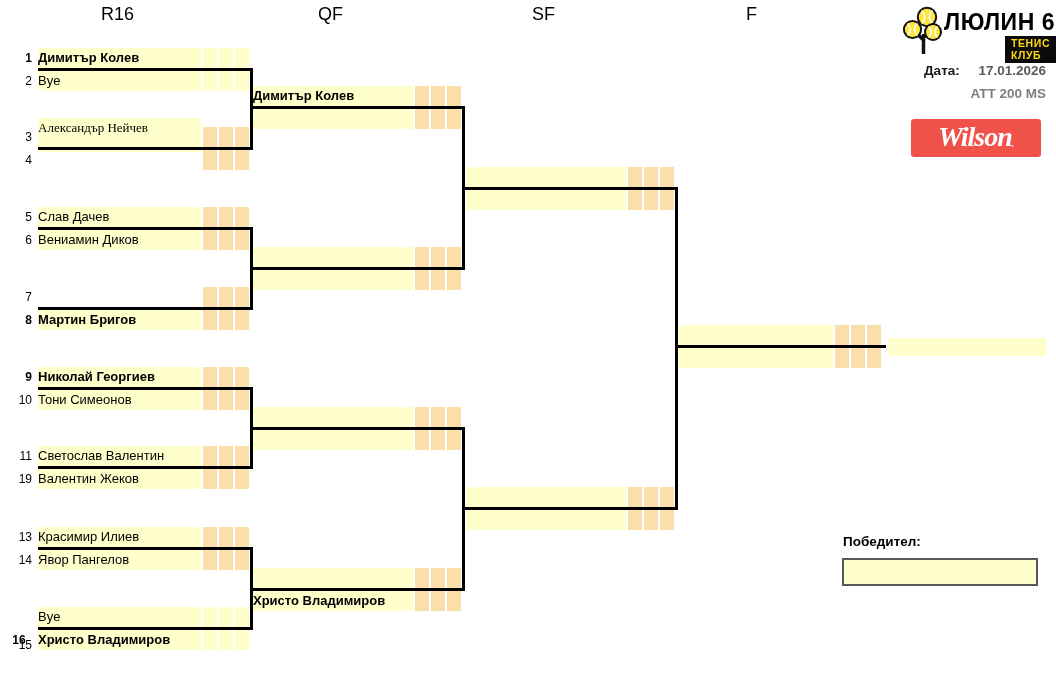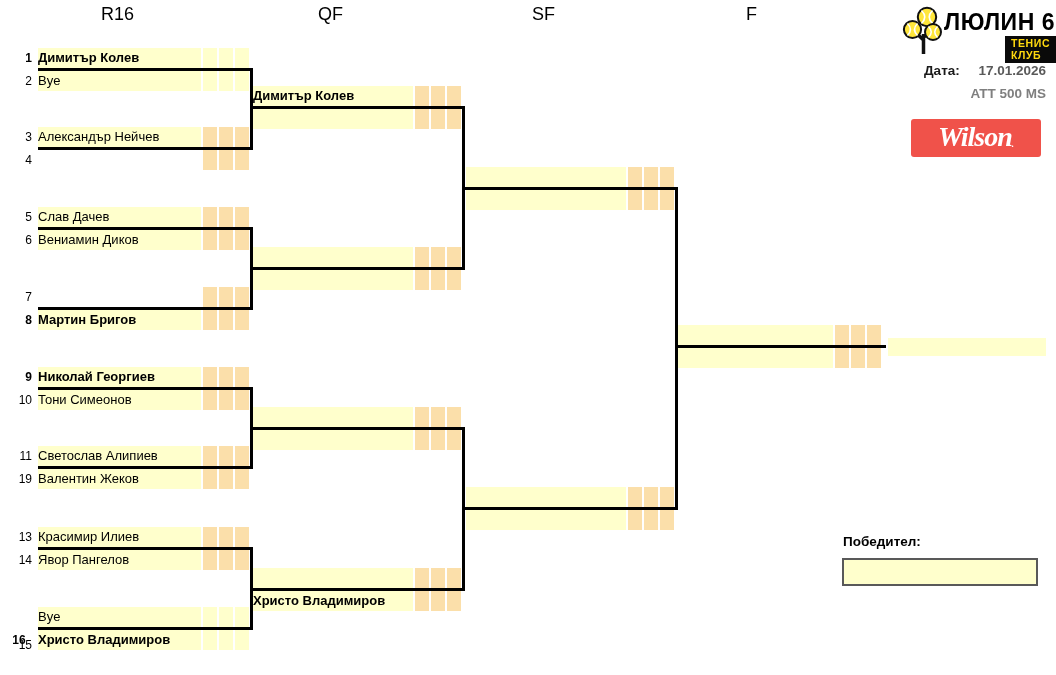--- a/index.html
+++ b/index.html
@@ -51,41 +51,41 @@
     <path d="M15.5 17.5 q-6 6 0 12" stroke="#fff" stroke-width="1.5" fill="none"></path>
     <circle cx="31" cy="26" r="8" fill="#FFE63B" stroke="#111" stroke-width="2"></circle>
     <path d="M26.5 20.5 q5.5 5.5 0 11" stroke="#fff" stroke-width="1.5" fill="none"></path>
     <path d="M35.5 20.5 q-5.5 5.5 0 11" stroke="#fff" stroke-width="1.5" fill="none"></path>
   </svg>
   <div class="club-title">ЛЮЛИН 6</div>
   <div class="club-badge">ТЕНИС КЛУБ</div>
 
   <div class="date-label">Дата:</div>
   <div class="date-value">17.01.2026</div>
-  <div class="category">ATT 500 MS</div>
+  <div class="category">ATT 200 MS</div>
 
   <div class="wilson">
     <span>Wilson</span>
       <span class="reg">.</span>
   </div>
 
   <div class="winner-label">Победител:</div>
   <div class="winner-box b"></div>
 <div class="seed b" style="left: 6px; top: 48px; width: 26px; height: 20px;">1</div>
     <div class="band name b" style="left: 38px; top: 48px; width: 163px; height: 20px;">Димитър Колев</div>
     <div class="cell plain" style="left: 203px; top: 48px; width: 14px; height: 20px;"></div>
     <div class="cell plain" style="left: 219px; top: 48px; width: 14px; height: 20px;"></div>
     <div class="cell plain" style="left: 235px; top: 48px; width: 14px; height: 20px;"></div>
     <div class="seed" style="left: 6px; top: 71px; width: 26px; height: 20px;">2</div>
     <div class="band name" style="left: 38px; top: 71px; width: 163px; height: 20px;">Bye</div>
     <div class="cell plain" style="left: 203px; top: 71px; width: 14px; height: 20px;"></div>
     <div class="cell plain" style="left: 219px; top: 71px; width: 14px; height: 20px;"></div>
     <div class="cell plain" style="left: 235px; top: 71px; width: 14px; height: 20px;"></div>
     <div class="seed" style="left: 6px; top: 127px; width: 26px; height: 20px;">3</div>
-    <div class="band name" style="left: 38px; top: 127px; width: 163px; height: 20px;">Александър Нейчев</div>
+    <div class="band name" style="left: 38px; top: 118px; width: 163px; height: 34px; font-family: Liberation Serif, serif;">Александър Нейчев</div>
     <div class="cell score" style="left: 203px; top: 127px; width: 14px; height: 20px;"></div>
     <div class="cell score" style="left: 219px; top: 127px; width: 14px; height: 20px;"></div>
     <div class="cell score" style="left: 235px; top: 127px; width: 14px; height: 20px;"></div>
     <div class="seed" style="left: 6px; top: 150px; width: 26px; height: 20px;">4</div>
     <div class="cell score" style="left: 203px; top: 150px; width: 14px; height: 20px;"></div>
     <div class="cell score" style="left: 219px; top: 150px; width: 14px; height: 20px;"></div>
     <div class="cell score" style="left: 235px; top: 150px; width: 14px; height: 20px;"></div>
     <div class="seed" style="left: 6px; top: 207px; width: 26px; height: 20px;">5</div>
     <div class="band name" style="left: 38px; top: 207px; width: 163px; height: 20px;">Слав Дачев</div>
     <div class="cell score" style="left: 203px; top: 207px; width: 14px; height: 20px;"></div>
@@ -109,21 +109,21 @@
     <div class="band name b" style="left: 38px; top: 367px; width: 163px; height: 20px;">Николай Георгиев</div>
     <div class="cell score" style="left: 203px; top: 367px; width: 14px; height: 20px;"></div>
     <div class="cell score" style="left: 219px; top: 367px; width: 14px; height: 20px;"></div>
     <div class="cell score" style="left: 235px; top: 367px; width: 14px; height: 20px;"></div>
     <div class="seed" style="left: 6px; top: 390px; width: 26px; height: 20px;">10</div>
     <div class="band name" style="left: 38px; top: 390px; width: 163px; height: 20px;">Тони Симеонов</div>
     <div class="cell score" style="left: 203px; top: 390px; width: 14px; height: 20px;"></div>
     <div class="cell score" style="left: 219px; top: 390px; width: 14px; height: 20px;"></div>
     <div class="cell score" style="left: 235px; top: 390px; width: 14px; height: 20px;"></div>
     <div class="seed" style="left: 6px; top: 446px; width: 26px; height: 20px;">11</div>
-    <div class="band name" style="left: 38px; top: 446px; width: 163px; height: 20px;">Светослав Алипиев</div>
+    <div class="band name" style="left: 38px; top: 446px; width: 163px; height: 20px;">Светослав Валентин</div>
     <div class="cell score" style="left: 203px; top: 446px; width: 14px; height: 20px;"></div>
     <div class="cell score" style="left: 219px; top: 446px; width: 14px; height: 20px;"></div>
     <div class="cell score" style="left: 235px; top: 446px; width: 14px; height: 20px;"></div>
     <div class="seed" style="left: 6px; top: 469px; width: 26px; height: 20px;">19</div>
     <div class="band name" style="left: 38px; top: 469px; width: 163px; height: 20px;">Валентин Жеков</div>
     <div class="cell score" style="left: 203px; top: 469px; width: 14px; height: 20px;"></div>
     <div class="cell score" style="left: 219px; top: 469px; width: 14px; height: 20px;"></div>
     <div class="cell score" style="left: 235px; top: 469px; width: 14px; height: 20px;"></div>
     <div class="seed" style="left: 6px; top: 527px; width: 26px; height: 20px;">13</div>
     <div class="band name" style="left: 38px; top: 527px; width: 163px; height: 20px;">Красимир Илиев</div>

